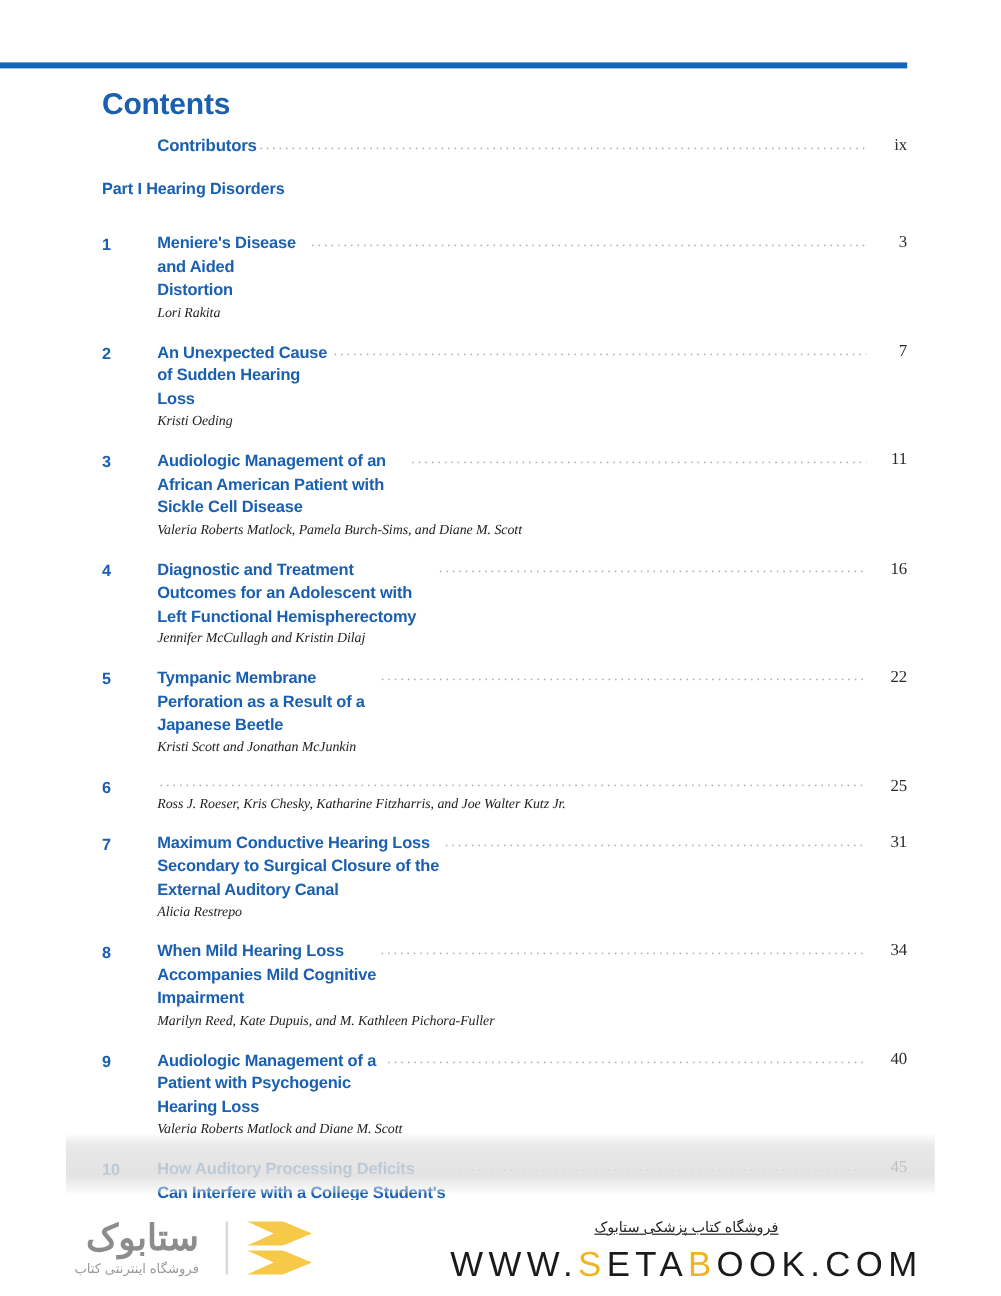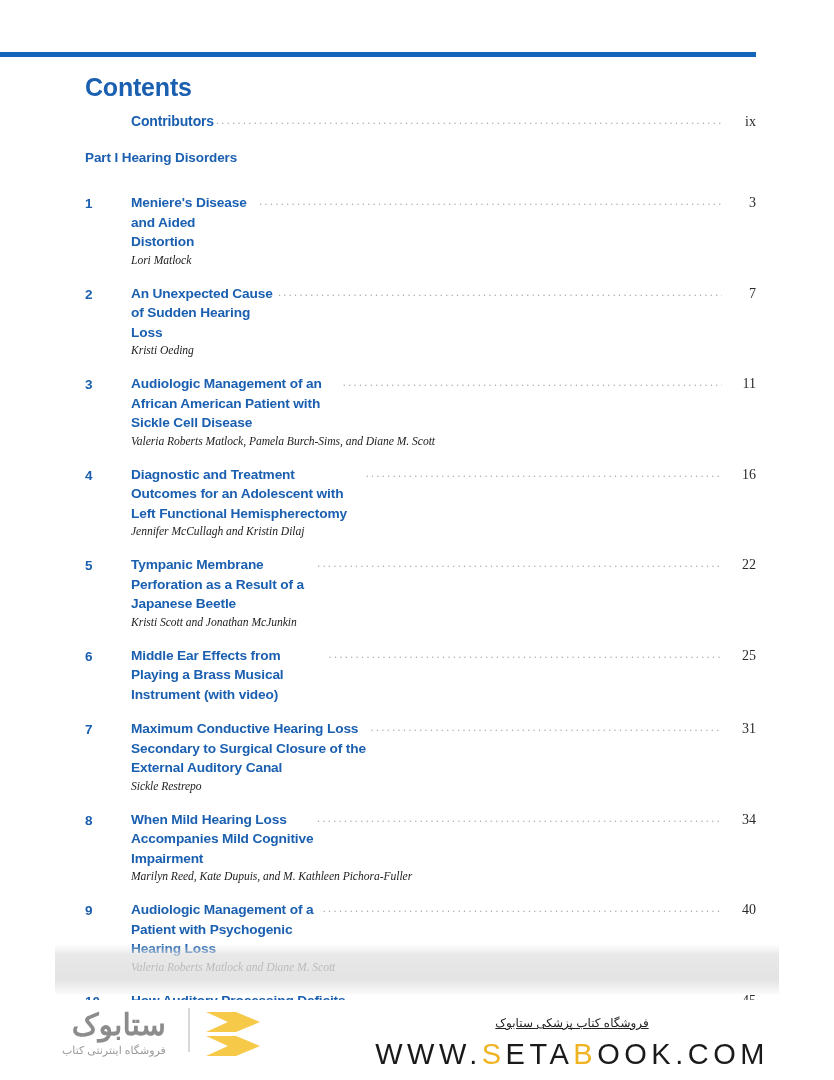--- a/index.html
+++ b/index.html
@@ -174,21 +174,21 @@
     width: 834px;
     height: 80px;
   }
 
   
   .logo-lockup {
     position: absolute;
     left: 62px;
     top: 8px;
     display: flex;
-    align-items: flex-start;
+    align-items: center;
     height: 64px;
   }
 
   .logo-word {
     display: flex;
     flex-direction: column;
     align-items: flex-end;
     margin-right: 10px;
   }
 
@@ -267,21 +267,21 @@
         <div class="pg">ix</div>
       </div>
       <div class="part">Part I Hearing Disorders</div>
       <div class="row entry">
         <div class="num">1</div>
         <div class="titlewrap">
           <div class="titleline">
             <span class="title">Meniere's Disease and Aided Distortion</span>
             <span class="dots">..........................................................................................................................................................................</span>
           </div>
-          <div class="authors">Lori Matlock</div>
+          <div class="authors">Lori Rakita</div>
         </div>
         <div class="pg">3</div>
       </div>
       <div class="row entry">
         <div class="num">2</div>
         <div class="titlewrap">
           <div class="titleline">
             <span class="title">An Unexpected Cause of Sudden Hearing Loss</span>
             <span class="dots">..........................................................................................................................................................................</span>
           </div>
@@ -319,34 +319,34 @@
             <span class="dots">..........................................................................................................................................................................</span>
           </div>
           <div class="authors">Kristi Scott and Jonathan McJunkin</div>
         </div>
         <div class="pg">22</div>
       </div>
       <div class="row entry">
         <div class="num">6</div>
         <div class="titlewrap">
           <div class="titleline">
-            <span class="title">Middle Ear Effects from Playing a Brass Musical Instrument (with video)</span>
-            <span class="dots">..........................................................................................................................................................................</span>
-          </div>
+            <span class="dots">..........................................................................................................................................................................</span>
+          </div>
+          <div class="authors">Ross J. Roeser, Kris Chesky, Katharine Fitzharris, and Joe Walter Kutz Jr.</div>
         </div>
         <div class="pg">25</div>
       </div>
       <div class="row entry">
         <div class="num">7</div>
         <div class="titlewrap">
           <div class="titleline">
             <span class="title">Maximum Conductive Hearing Loss Secondary to Surgical Closure of the External Auditory Canal</span>
             <span class="dots">..........................................................................................................................................................................</span>
           </div>
-          <div class="authors">Sickle Restrepo</div>
+          <div class="authors">Alicia Restrepo</div>
         </div>
         <div class="pg">31</div>
       </div>
       <div class="row entry">
         <div class="num">8</div>
         <div class="titlewrap">
           <div class="titleline">
             <span class="title">When Mild Hearing Loss Accompanies Mild Cognitive Impairment</span>
             <span class="dots">..........................................................................................................................................................................</span>
           </div>

